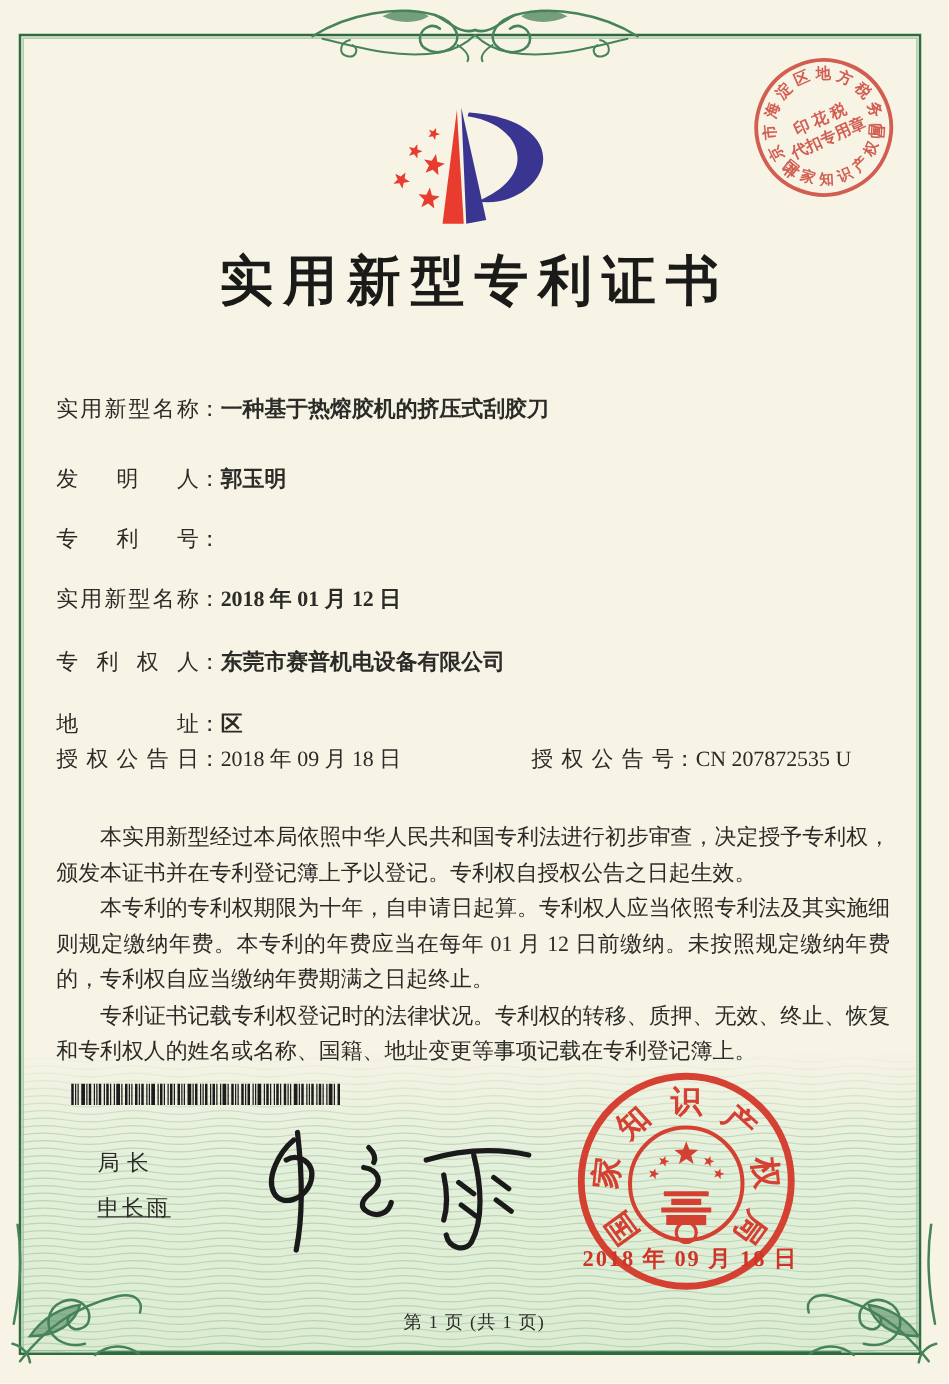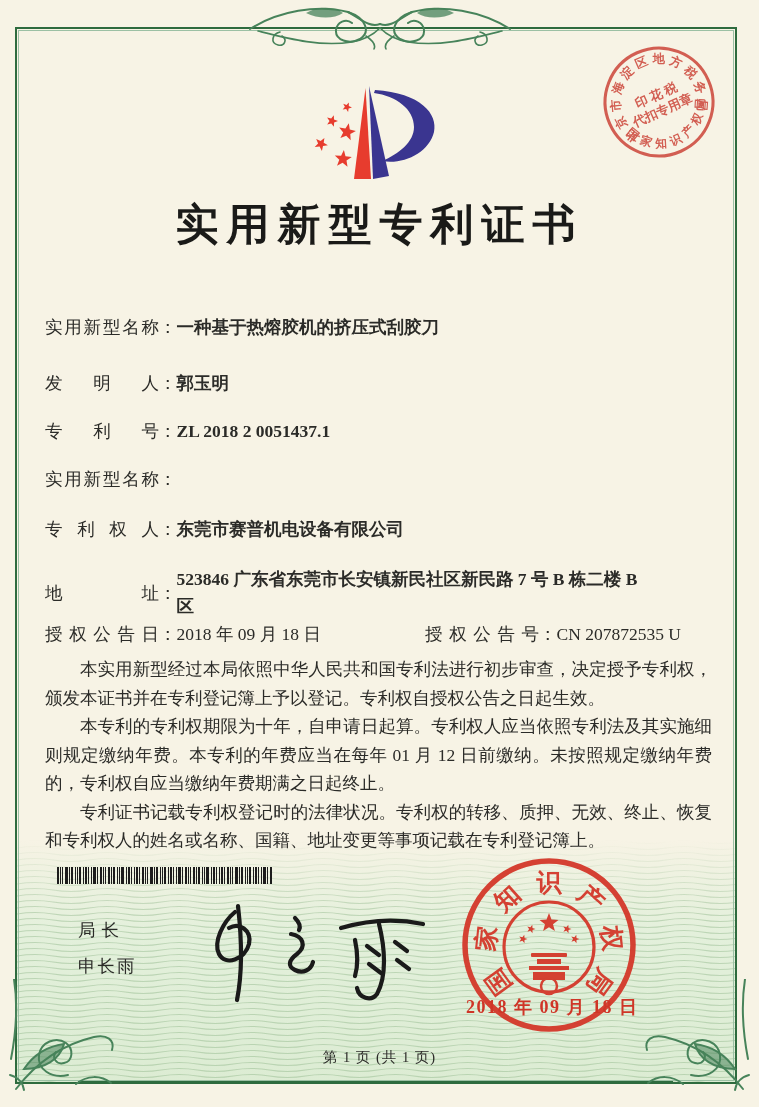--- a/index.html
+++ b/index.html
@@ -30,21 +30,21 @@
   .title{position:absolute;left:0;right:0;top:196px;text-align:center;font-size:43px;font-weight:bold;
          letter-spacing:8px;color:#1a1a18;z-index:4;}
 
   
   .tax-stamp{position:absolute;left:599px;top:42px;width:120px;height:120px;transform:rotate(-24deg);
              opacity:.88;z-index:5;}
   .tax-stamp text{fill:#cd4a3e;font-family:"Liberation Serif","DejaVu Serif",serif;font-weight:bold;}
 
   
   .fields{position:absolute;left:45px;top:314px;right:50px;font-size:17.5px;z-index:4;}
-  .frow{display:flex;align-items:center;line-height:26px;margin-bottom:22px;}
+  .frow{display:flex;align-items:flex-start;line-height:26px;margin-bottom:22px;}
   .frow.r1{margin-bottom:30px;}
   .frow.r4,.frow.r5{margin-bottom:24px;}
   .frow.addr{line-height:27px;margin-bottom:1px;}
   .flabel{display:inline-block;width:114px;flex:none;text-align:justify;text-align-last:justify;}
   .fcolon{flex:none;}
   .fvalue{flex:1;font-weight:bold;}
   .grant{position:relative;}
   .pair2{position:absolute;left:380px;top:0;display:flex;}
   .pair2 .flabel{width:114px;}
 
@@ -52,21 +52,21 @@
   .body-text{position:absolute;left:45px;right:47px;top:655px;font-size:17.5px;line-height:28.5px;
              text-align:justify;z-index:4;}
   .body-text p{margin:0;text-indent:2em;}
 
   
   .barcode{position:absolute;left:57px;top:867px;height:17px;display:flex;z-index:4;}
   .barcode span{display:block;height:100%;}
 
   
   .sig-title{position:absolute;left:78px;top:918px;font-size:17.5px;letter-spacing:6px;z-index:4;}
-  .sig-name{position:absolute;left:78px;top:954px;font-size:17.5px;letter-spacing:2px;z-index:4;}
+  .sig-name{position:absolute;left:78px;top:954px;font-size:17.5px;letter-spacing:2px;z-index:4;text-decoration:underline;}
   .sig-script{position:absolute;left:183px;top:896px;width:250px;height:112px;z-index:4;}
 
   
   .seal{position:absolute;left:461px;top:853px;width:178px;height:186px;opacity:.95;z-index:5;}
   .seal text{fill:#d4382a;font-family:"Liberation Serif","DejaVu Serif",serif;font-weight:bold;}
   .seal-date{position:absolute;left:466px;top:995px;font-size:18px;color:#cf3527;letter-spacing:1.5px;
              font-weight:bold;z-index:6;}
 
   
   .footer{position:absolute;left:0;right:0;top:1048px;text-align:center;font-size:14.5px;
@@ -218,36 +218,35 @@
       <span class="fvalue">一种基于热熔胶机的挤压式刮胶刀</span>
     </div>
     <div class="frow">
       <span class="flabel">发明人</span>
         <span class="fcolon">：</span>
       <span class="fvalue">郭玉明</span>
     </div>
     <div class="frow">
       <span class="flabel">专利号</span>
         <span class="fcolon">：</span>
-      <span class="fvalue">ZL 2018 2 0051437.1</span>
     </div>
     <div class="frow r4">
       <span class="flabel">实用新型名称</span>
         <span class="fcolon">：</span>
+      <span class="fvalue">2018 年 01 月 12 日</span>
     </div>
     <div class="frow r5">
       <span class="flabel">专利权人</span>
         <span class="fcolon">：</span>
       <span class="fvalue">东莞市赛普机电设备有限公司</span>
     </div>
     <div class="frow addr">
       <span class="flabel">地址</span>
         <span class="fcolon">：</span>
       <span class="fvalue">
-        <div>523846 广东省东莞市长安镇新民社区新民路 7 号 B 栋二楼 B</div>
         <div>区</div>
       </span>
     </div>
     <div class="frow grant">
       <span class="flabel">授权公告日</span>
         <span class="fcolon">：</span>
       <span>2018 年 09 月 18 日</span>
       <span class="pair2">
         <span class="flabel">授权公告号</span>
           <span class="fcolon">：</span>

